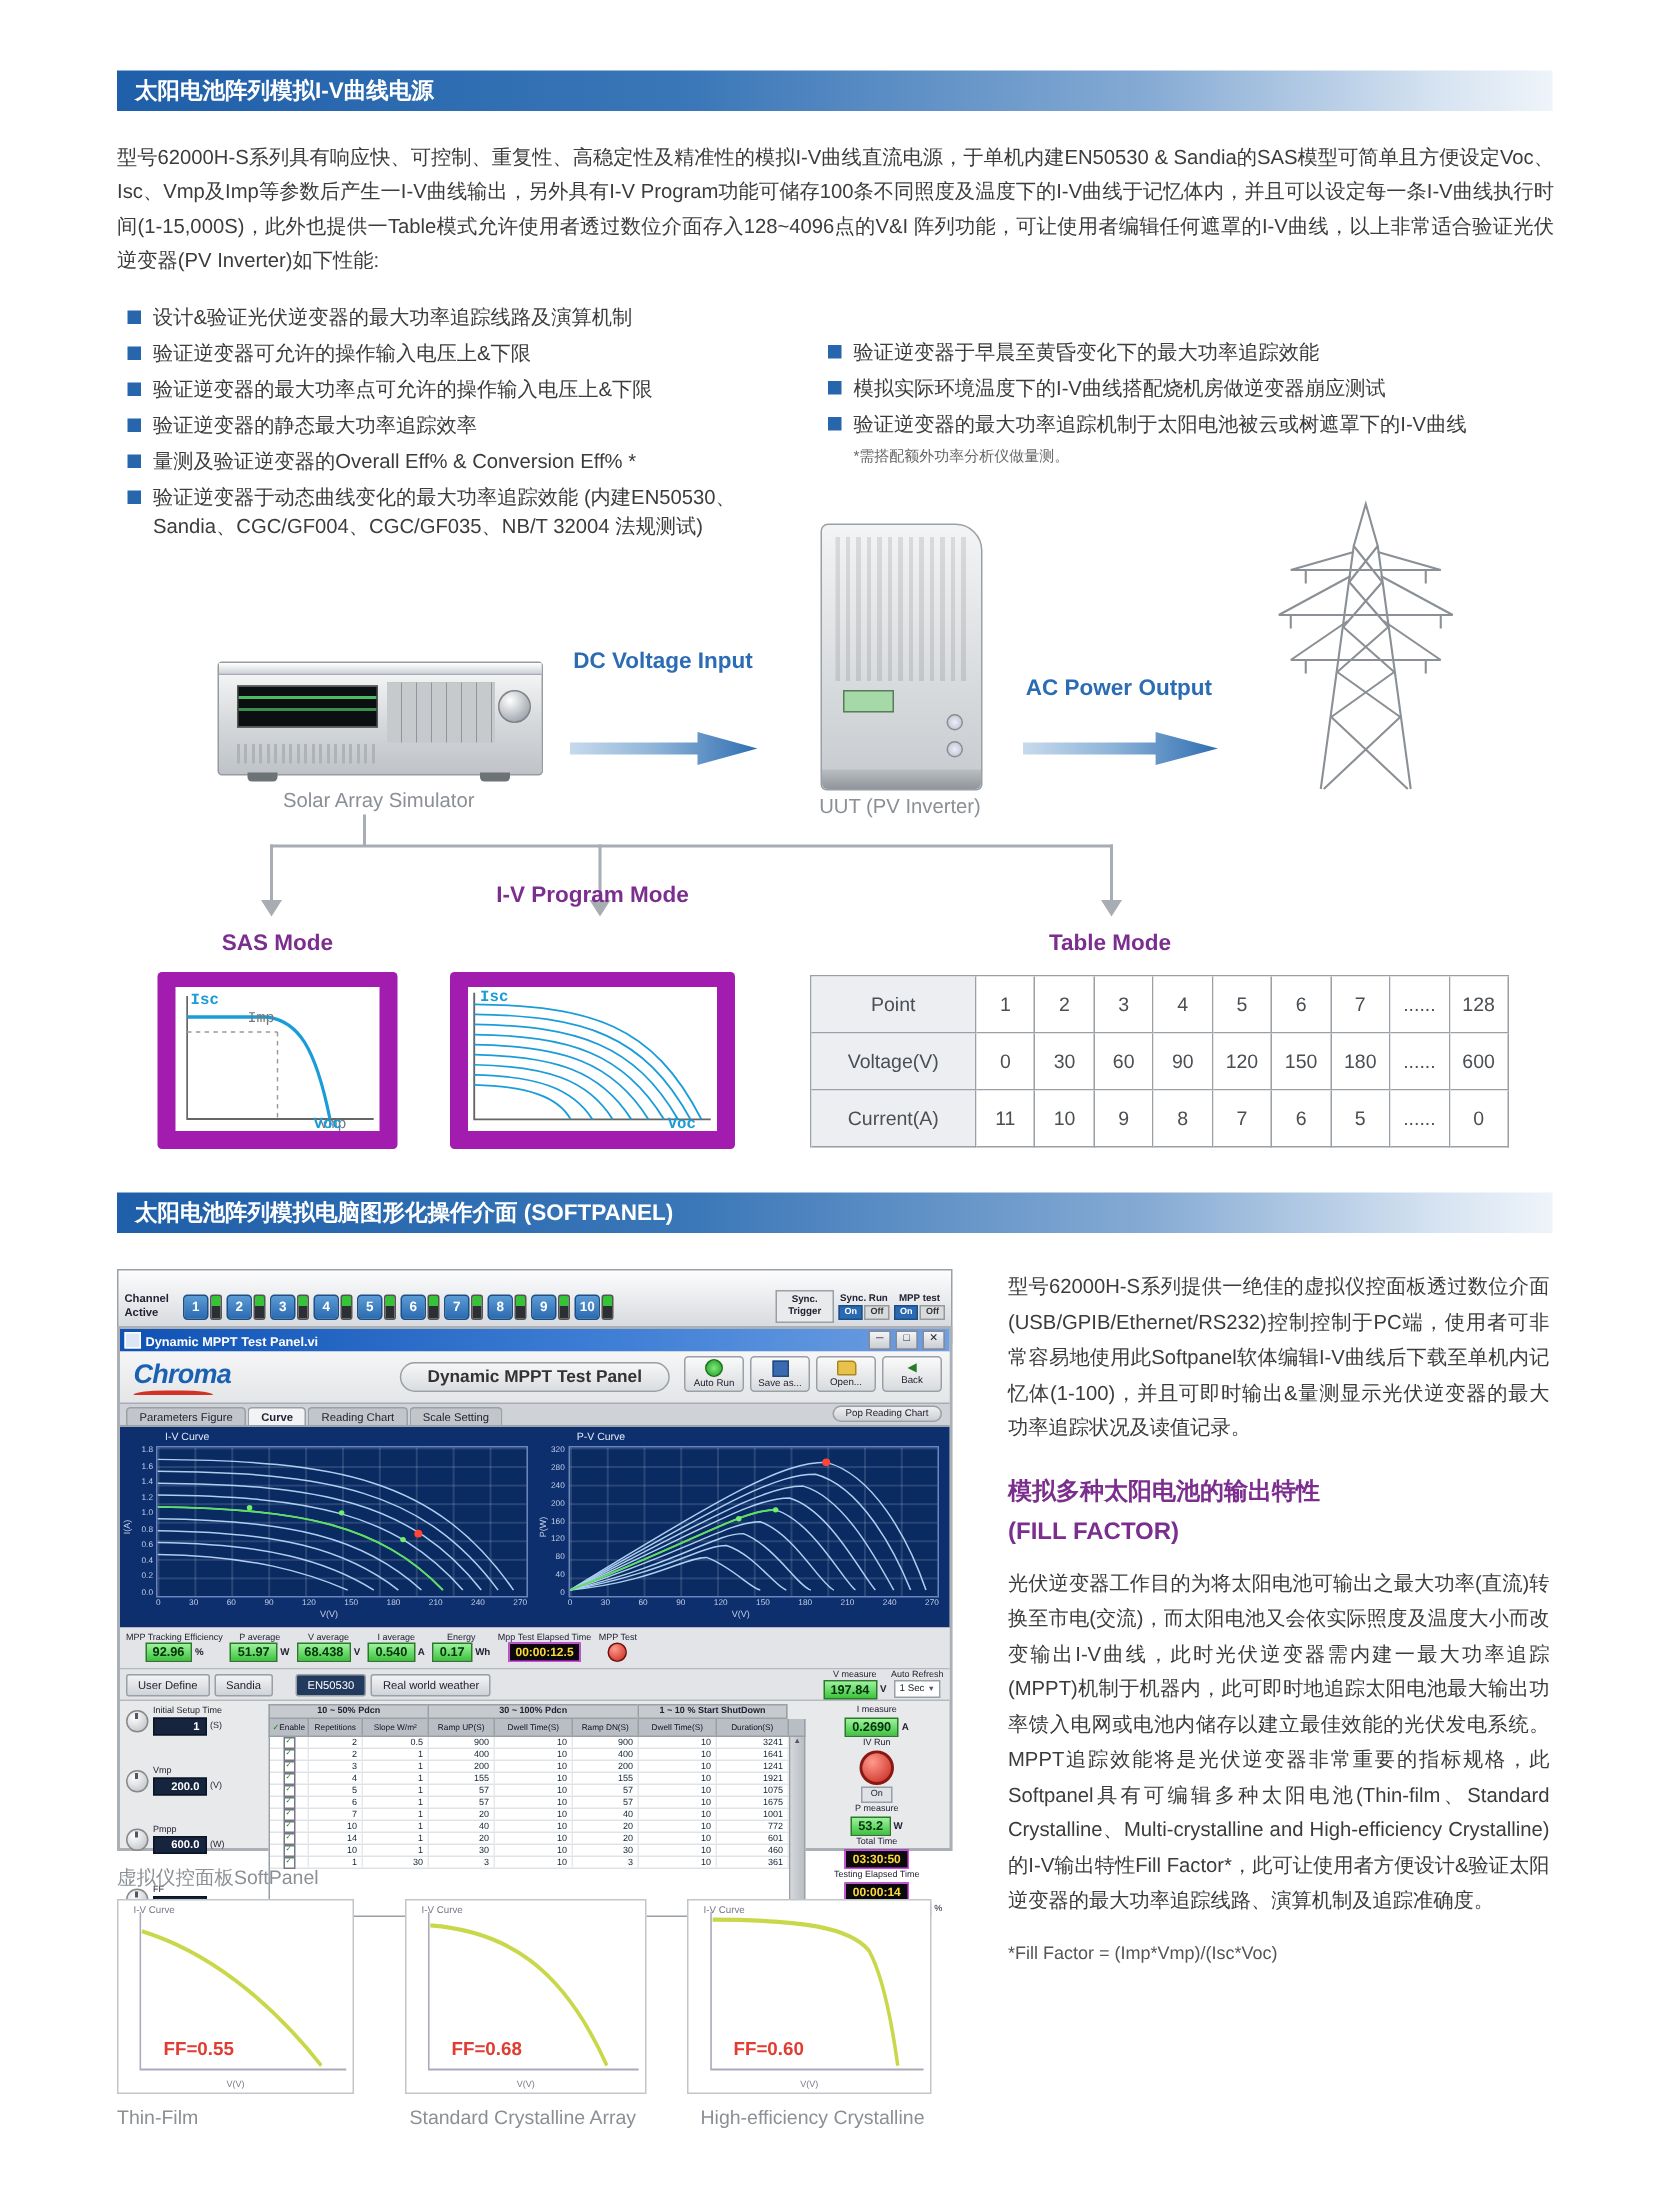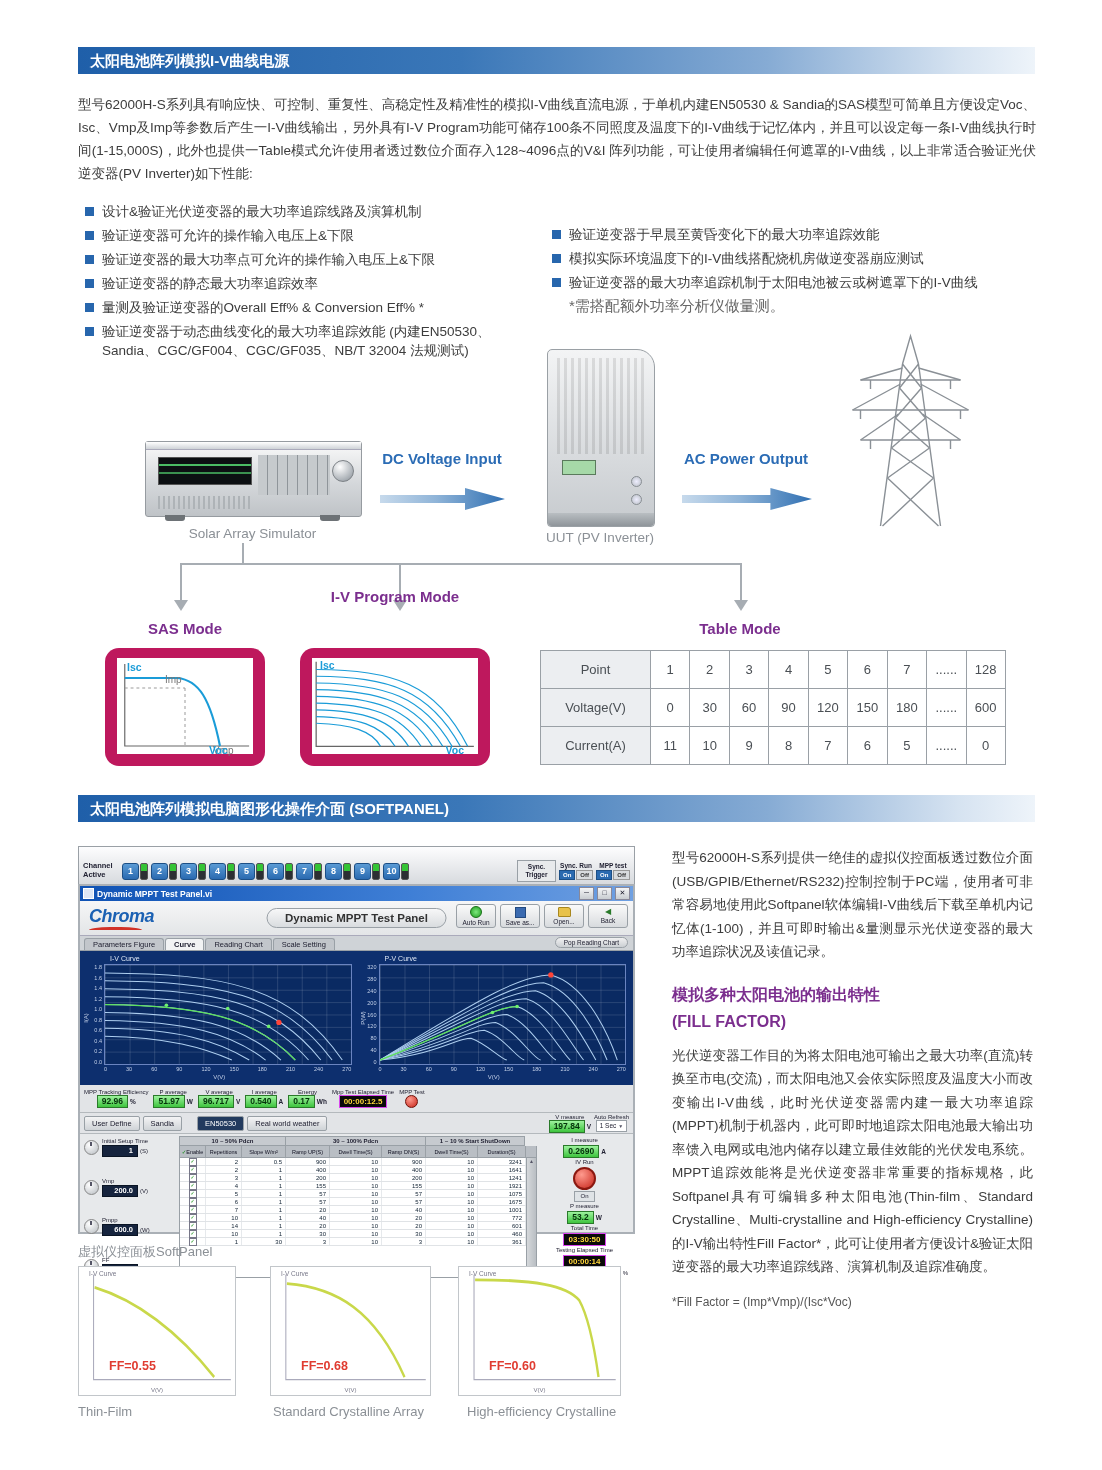--- a/index.html
+++ b/index.html
@@ -10,21 +10,21 @@
   
   .sec-header{position:absolute;left:78px;width:957px;height:27px;line-height:27px;
     padding-left:12px;box-sizing:border-box;color:#fff;font-weight:bold;font-size:15px;
     background:linear-gradient(90deg,#1f5fa9 0%,#3a77b8 40%,#86abd4 72%,#d6e3f1 92%,#eef4fa 100%);}
 
   
   .intro{position:absolute;left:78px;top:93px;width:958px;font-size:13.5px;line-height:23px;text-align:justify;}
   .bullets{position:absolute;}
   .b-item{display:flex;gap:8px;margin-bottom:5px;font-size:13.5px;line-height:19px;}
   .b-sq{width:9px;height:9px;background:#2766ad;flex:0 0 9px;margin-top:5px;}
-  .b-note{font-size:15px;color:#666;padding-left:17px;margin-top:2px;}
+  .b-note{font-size:10px;color:#666;padding-left:17px;margin-top:2px;}
 
   
   .dev-label{position:absolute;text-align:center;color:#8b9096;font-size:13.5px;}
   .flow-label{position:absolute;text-align:center;color:#2b6cb5;font-weight:bold;font-size:15px;}
   .flow-arrow{position:absolute;height:22px;background:linear-gradient(90deg,#c7daec,#8fb4d8 45%,#2f6fb2);
     clip-path:polygon(0 32%,68% 32%,68% 0,100% 50%,68% 100%,68% 68%,0 68%);}
   .conn{position:absolute;background:#a7adb3;}
   .conn-head{position:absolute;width:0;height:0;border-left:7px solid transparent;border-right:7px solid transparent;border-top:11px solid #a7adb3;}
 
   
@@ -45,21 +45,21 @@
   .uut{position:absolute;left:547px;top:349px;width:106px;height:176px;border:1px solid #9aa0a5;
     border-radius:5px 18px 4px 4px;background:linear-gradient(#f3f4f5,#c6cace);}
   .uut-ridges{position:absolute;left:9px;top:8px;right:9px;height:96px;
     background:repeating-linear-gradient(90deg,rgba(0,0,0,.10) 0 3px,transparent 3px 7px);}
   .uut-lcd{position:absolute;left:14px;top:110px;width:32px;height:13px;background:#a6d9a8;border:1px solid #5a7a5c;}
   .uut-dot{position:absolute;width:9px;height:9px;border-radius:50%;background:radial-gradient(#eef,#b9bec4);border:1px solid #888e93;}
   .uut-base{position:absolute;left:0;right:0;bottom:0;height:13px;background:linear-gradient(#b9bec2,#8f959a);border-radius:0 0 4px 4px;}
 
   
   .mode-title{position:absolute;text-align:center;color:#7b2e8e;font-weight:bold;font-size:15px;}
-  .mode-box{position:absolute;background:#be185d;border-radius:14px;}
+  .mode-box{position:absolute;background:#a21caf;border-radius:3px;font-family:Liberation Mono, monospace;}
   .mode-plot{position:absolute;left:12px;top:10px;right:12px;bottom:12px;background:#fff;}
   .mode-plot svg{position:absolute;inset:0;width:100%;height:100%;}
   .mp-lbl{position:absolute;font-size:10.5px;font-weight:bold;}
   .blue{color:#1a9cd8;} .gray{color:#777;margin-left:38px;}
 
   
   .tmode{position:absolute;left:540px;top:650px;width:465px;border-top:1px solid #9aa0a6;border-left:1px solid #9aa0a6;font-size:13px;color:#4a4f54;}
   .tm-row{display:flex;height:38px;}
   .tm-row>div{border-right:1px solid #9aa0a6;border-bottom:1px solid #9aa0a6;display:flex;align-items:center;justify-content:center;box-sizing:border-box;background:#fff;}
   .tm-h{width:110px;background:#eceef1 !important;}
@@ -258,21 +258,21 @@
     <div class="sim-band"></div>
     <div class="sim-disp"></div>
     <div class="sim-keys"></div>
     <div class="sim-knob"></div>
     <div class="sim-vents"></div>
   </div>
   <div class="sim-foot abs" style="left:165px"></div>
   <div class="sim-foot abs" style="left:320px"></div>
   <div class="dev-label" style="left:145px;top:526px;width:215px">Solar Array Simulator</div>
 
-  <div class="flow-label" style="left:366px;top:450px;width:152px">DC Voltage Input</div>
+  <div class="flow-label" style="left:366px;top:432px;width:152px">DC Voltage Input</div>
   <div class="flow-arrow" style="left:380px;top:488px;width:125px"></div>
 
   <div class="uut">
     <div class="uut-ridges"></div>
     <div class="uut-lcd"></div>
     <div class="uut-dot" style="right:12px;top:126px"></div>
     <div class="uut-dot" style="right:12px;top:144px"></div>
     <div class="uut-base"></div>
   </div>
   <div class="dev-label" style="left:535px;top:530px;width:130px">UUT (PV Inverter)</div>
@@ -594,21 +594,21 @@
         <div class="stat">
           <span class="stat-l">P average</span>
           <span class="stat-v">
             <span class="lcd-green">51.97</span>
             <span class="stat-u">W</span>
           </span>
         </div>
         <div class="stat">
           <span class="stat-l">V average</span>
           <span class="stat-v">
-            <span class="lcd-green">96.717</span>
+            <span class="lcd-green">68.438</span>
             <span class="stat-u">V</span>
           </span>
         </div>
         <div class="stat">
           <span class="stat-l">I average</span>
           <span class="stat-v">
             <span class="lcd-green">0.540</span>
             <span class="stat-u">A</span>
           </span>
         </div>

